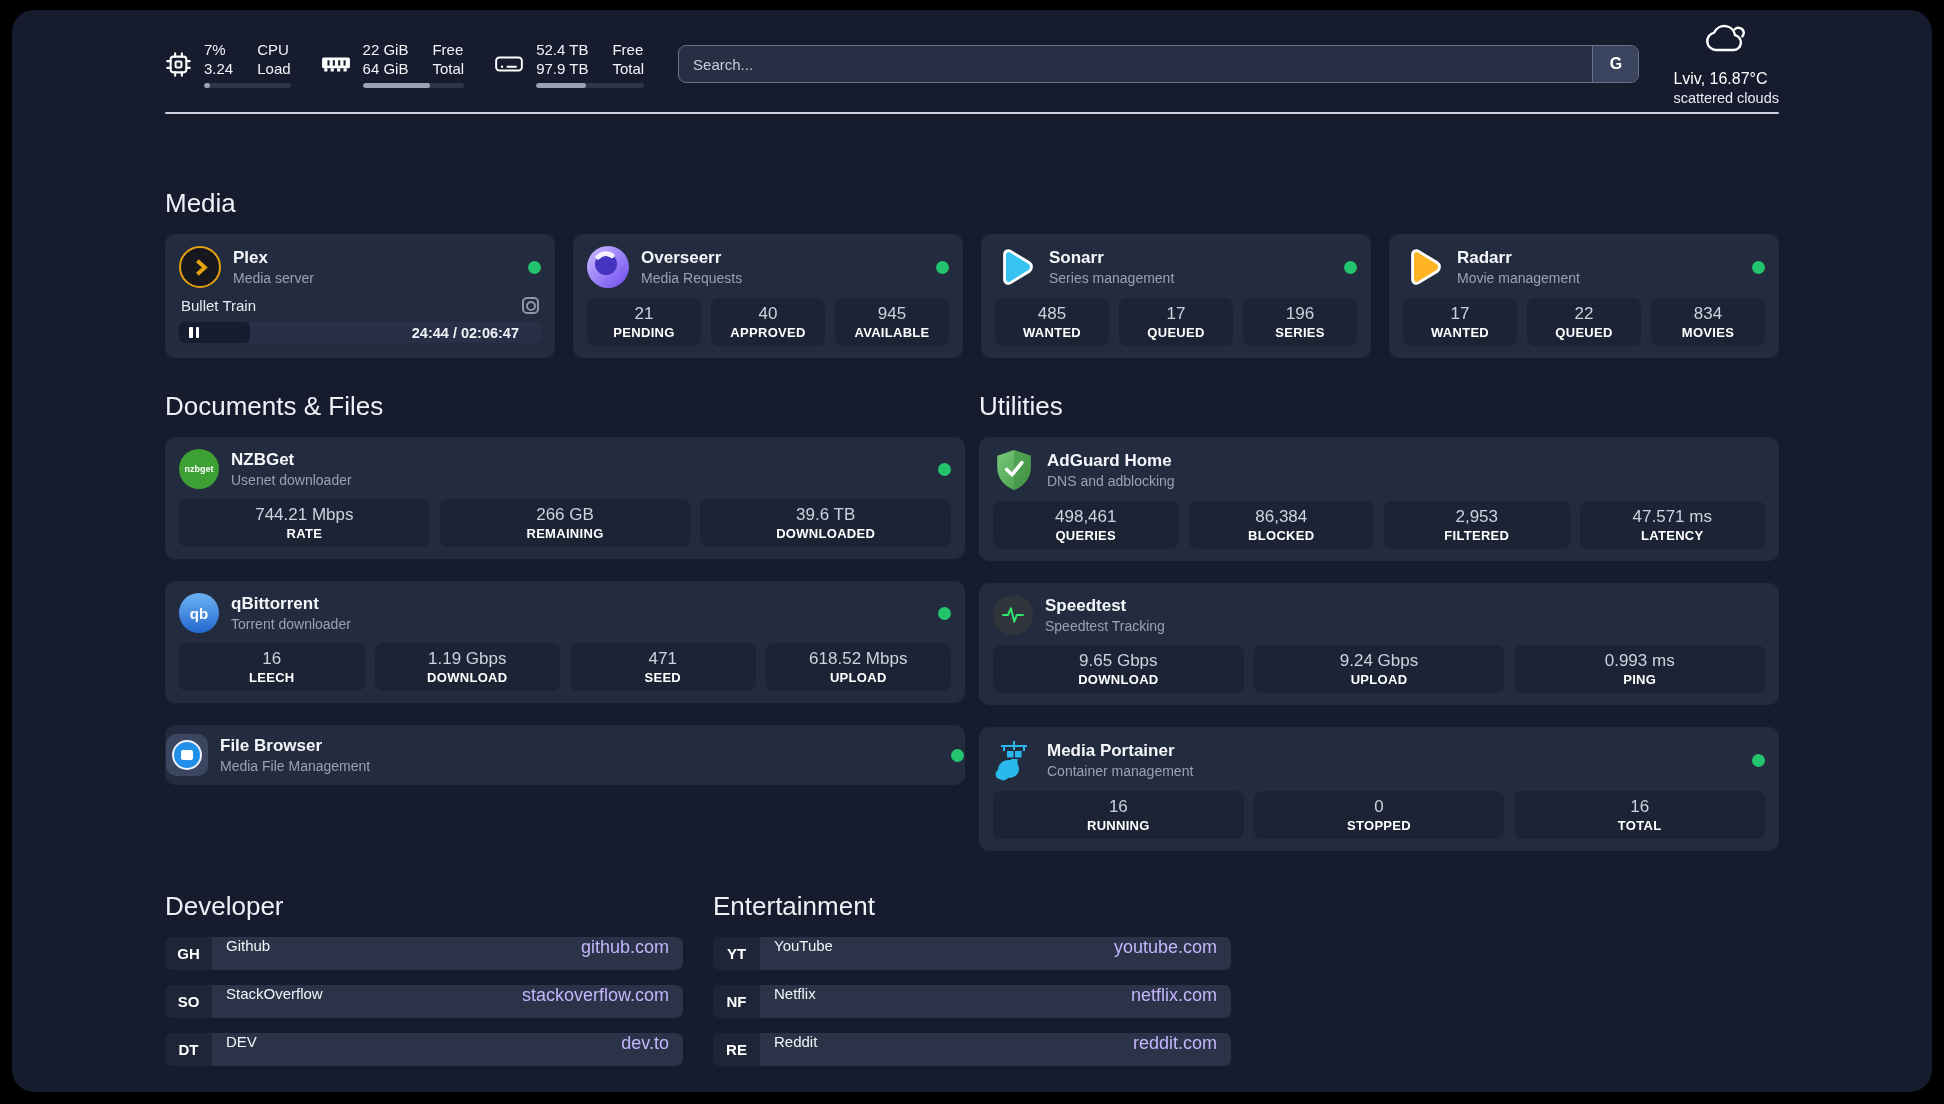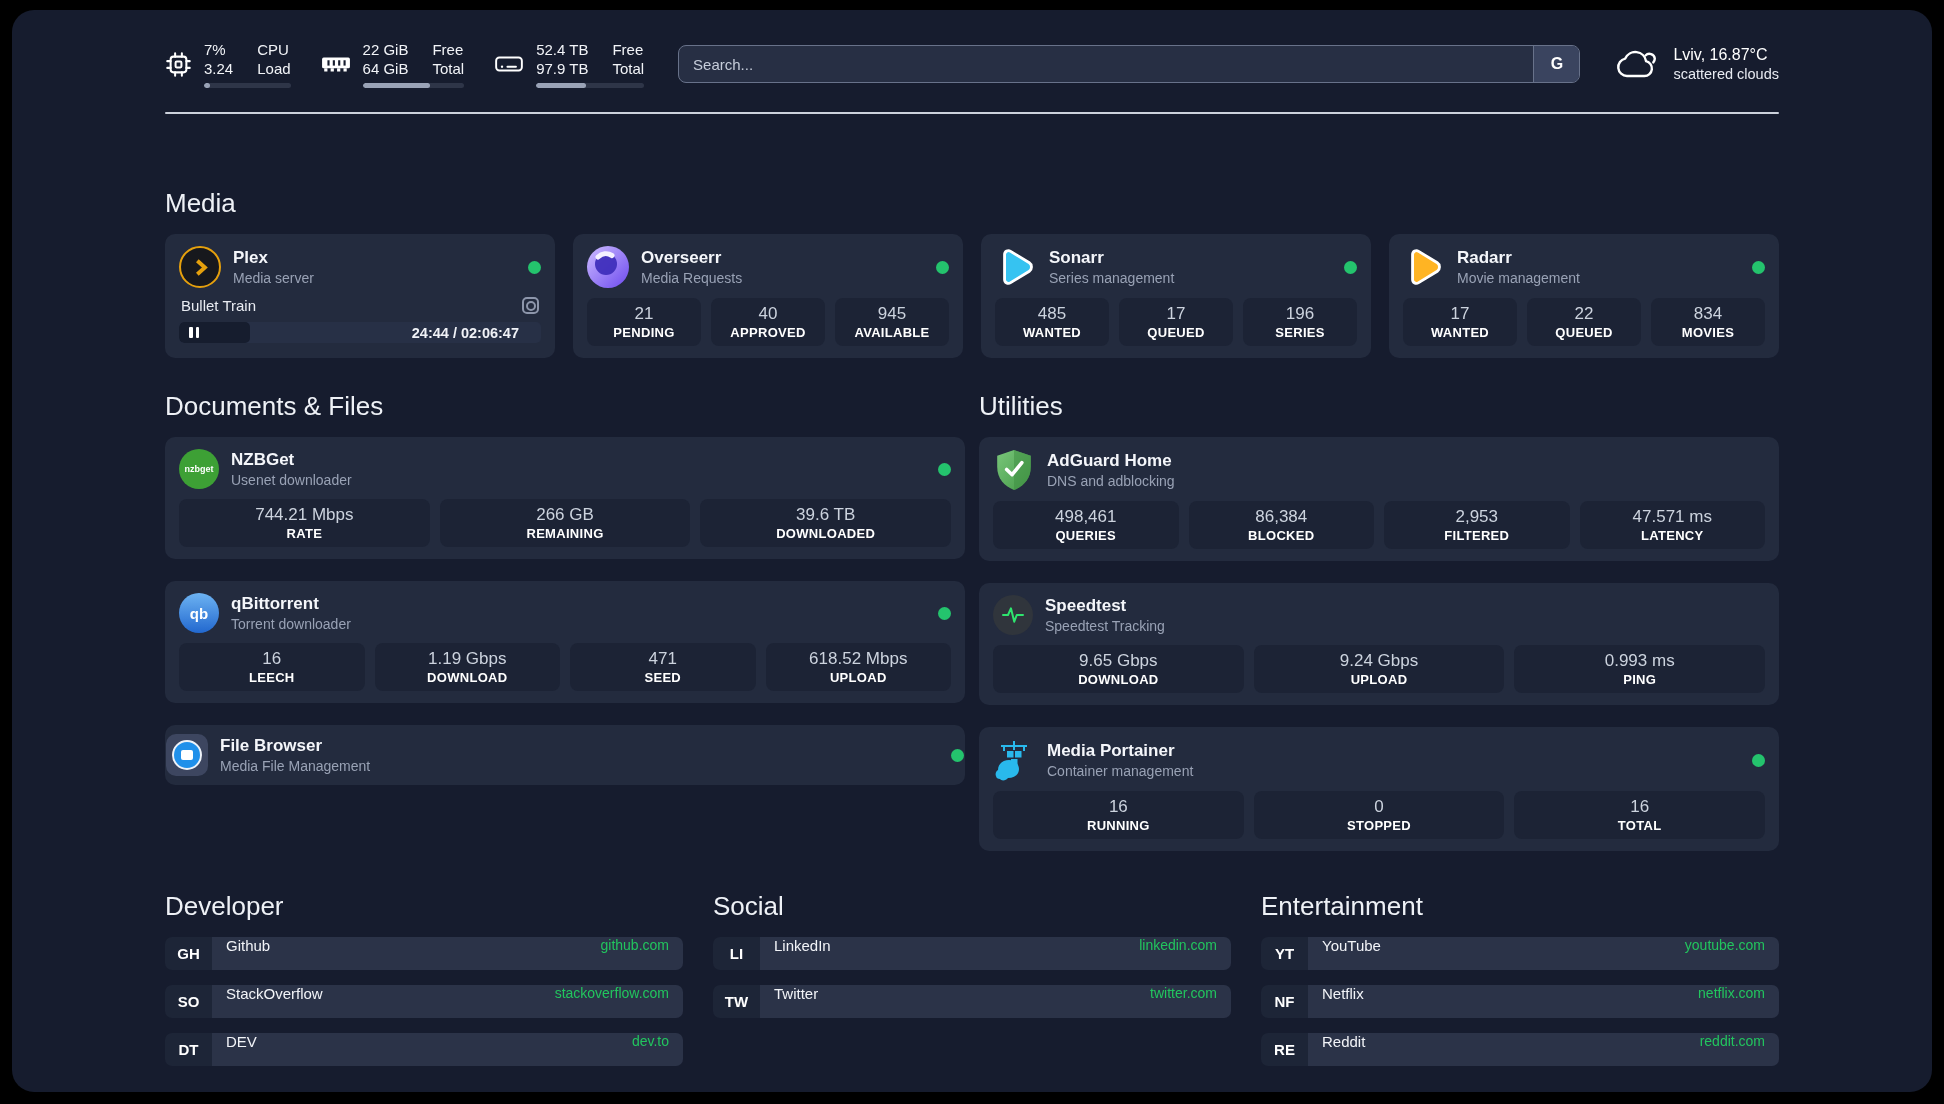--- a/index.html
+++ b/index.html
@@ -33,21 +33,21 @@
   .search input {
     flex: 1; background: transparent; border: none; outline: none;
     color: #e5e5e5; font-size: 15px; padding: 0 14px; font-family: inherit;
   }
   .search input::placeholder { color: #c6cdda; }
   .search-engine {
     width: 46px; background: #3a445f; border: none; border-left: 1px solid #68728a;
     border-radius: 0 7px 7px 0; color: #fff; font-size: 16px; font-weight: 600;
     cursor: pointer; font-family: inherit;
   }
-  .weather { display: flex; align-items: center; gap: 13px; color: #fff; }
+  .weather { display: flex; align-items: center; gap: 13px; color: #fff; flex-direction: column; }
   .weather-main { font-size: 16px; line-height: 21px; }
   .weather-sub { font-size: 14.5px; color: #e8ebf2; line-height: 19px; }
 
   .divider { height: 2px; background: #ccd1dc; border-radius: 2px; margin-top: 24px; }
 
   
   .section-title { font-size: 26px; font-weight: 500; color: #eef1f6; line-height: 30px; }
   .mt-media { margin-top: 74px; }
   .media-grid { display: grid; grid-template-columns: repeat(4, 1fr); gap: 18px; margin-top: 16px; }
   .two-col { display: grid; grid-template-columns: 1fr 1fr; gap: 14px; margin-top: 33px; }
@@ -95,21 +95,21 @@
 
   
   .links-grid { display: grid; grid-template-columns: repeat(3, 1fr); gap: 30px; margin-top: 40px; }
   .link-rows { display: flex; flex-direction: column; gap: 15px; margin-top: 16px; }
   .link-row { display: flex; height: 33px; border-radius: 7px; overflow: hidden; cursor: pointer; }
   .link-abbr { width: 47px; flex: none; background: #1d2537; color: #fff; font-weight: 700; font-size: 15px;
     display: flex; align-items: center; justify-content: center; }
   .link-main { flex: 1; background: #2b3348; display: flex; align-items: flex-start;
     justify-content: space-between; padding: 0 14px; }
   .link-name { font-size: 15px; color: #f2f4f8; }
-  .link-url { font-size: 14px; color: #22c55e; }
+  .link-url { font-size: 18px; color: #c4b5fd; }
 </style>
 </head>
 <body>
 
 <div class="dashboard">
   <div class="content">
 
     <header class="topbar">
       <div class="sysstats">
 
@@ -540,39 +540,20 @@
           <div class="link-row">
             <span class="link-abbr">DT</span>
             <span class="link-main">
               <span class="link-name">DEV</span>
               <span class="link-url">dev.to</span>
             </span>
           </div>
         </div>
       </div>
 
-      <div>
-        <h2 class="section-title">Social</h2>
-        <div class="link-rows">
-          <div class="link-row">
-            <span class="link-abbr">LI</span>
-            <span class="link-main">
-              <span class="link-name">LinkedIn</span>
-              <span class="link-url">linkedin.com</span>
-            </span>
-          </div>
-          <div class="link-row">
-            <span class="link-abbr">TW</span>
-            <span class="link-main">
-              <span class="link-name">Twitter</span>
-              <span class="link-url">twitter.com</span>
-            </span>
-          </div>
-        </div>
-      </div>
 
       <div>
         <h2 class="section-title">Entertainment</h2>
         <div class="link-rows">
           <div class="link-row">
             <span class="link-abbr">YT</span>
             <span class="link-main">
               <span class="link-name">YouTube</span>
               <span class="link-url">youtube.com</span>
             </span>

